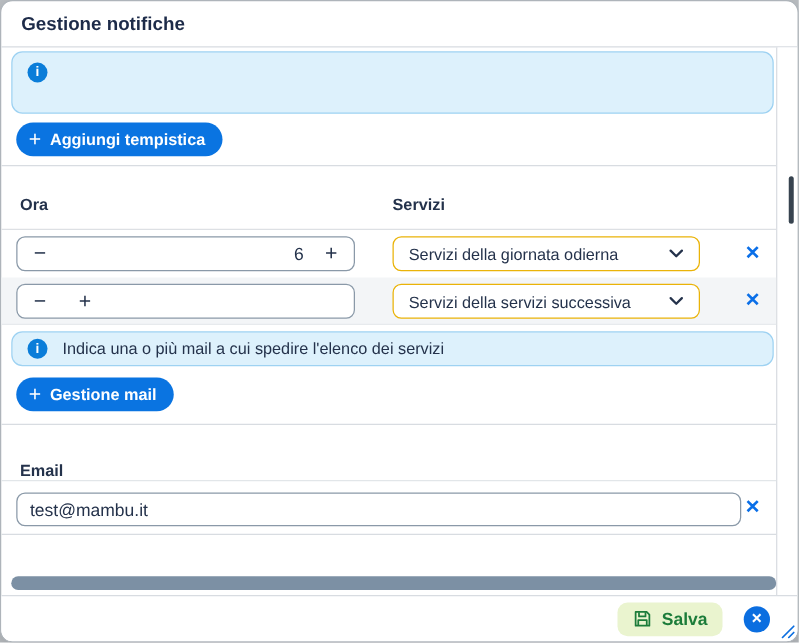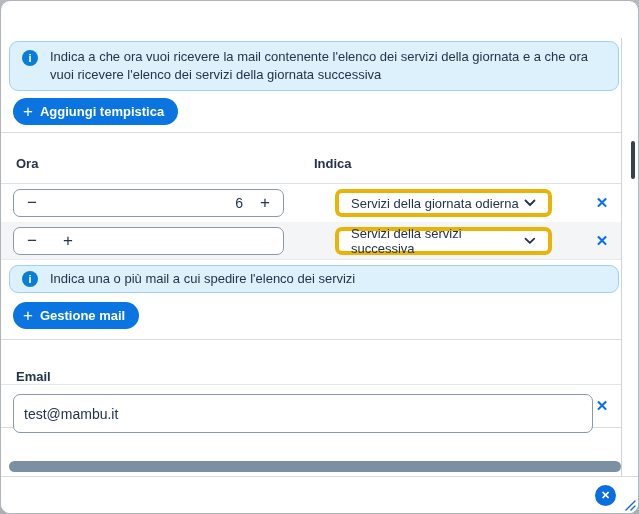--- a/index.html
+++ b/index.html
@@ -94,41 +94,41 @@
     font-size:14px;
   }
   .step-btn {
     width:36px; height:100%; background:none; border:none;
     font-size:17px; color:#24324b; cursor:pointer;
     display:flex; align-items:center; justify-content:center;
     font-family:"Liberation Sans", sans-serif;
   }
   .step-value { flex:1; text-align:right; padding-right:4px; color:#24324b; }
   .select-box {
-    position:absolute; left:313px; top:5px; width:217px; height:28px;
-    background:#fff; border:4px solid #eab308; border-radius:7px;
+    position:absolute; left:313px; top:5px; width:246px; height:28px;
+    background:#fff; border:1px solid #eab308; border-radius:7px;
     display:flex; align-items:center; justify-content:space-between;
-    padding:0 12px; font-size:13px; color:#24324b; cursor:pointer;margin-left:21px;
+    padding:0 12px; font-size:13px; color:#24324b; cursor:pointer;
   }
   .x-btn {
     position:absolute; right:8px; top:50%; transform:translateY(-50%);
     background:none; border:none; cursor:pointer;
     color:#0a6fe8; font-size:15px; font-weight:bold;
     font-family:"Liberation Sans", sans-serif;
     width:22px; height:22px; line-height:22px; padding:0;
   }
   
   .email-header {
     height:45px; border-bottom:1px solid #e2e6e9;
     display:flex; align-items:flex-end; padding-left:15px;
     font-size:13px; font-weight:bold;
   }
   .email-row { position:relative; height:43px; border-bottom:1px solid #d8dce1; }
   .email-input {
-    position:absolute; left:12px; top:9px; width:580px; height:39px;
+    position:absolute; left:12px; top:9px; width:580px; height:27px;
     border:1px solid #8a99a8; border-radius:7px;
     padding:0 10px; font-size:14px; color:#24324b;
     font-family:"Liberation Sans", sans-serif;
     background:#fff;
   }
   
   .hscrollbar {
     margin:33px 0 0 8px; width:612px; height:11px;
     background:#7c90a4; border-radius:6px;
   }
@@ -153,38 +153,40 @@
     display:flex; align-items:center; justify-content:center; padding:0;
     font-family:"Liberation Sans", sans-serif;
   }
   .resize-handle { position:absolute; right:2px; bottom:2px; width:12px; height:12px; cursor:nwse-resize; }
 </style>
 </head>
 <body>
 
 <div class="dialog">
 
+  <div class="dlg-header">
+    <span>Gestione notifiche</span>
+  </div>
 
   <div class="content">
 
     <div class="banner banner-1">
       <span class="info-icon">i</span>
-      <span>Indica a che ora vuoi ricevere la mail contenente l'elenco dei servizi della giornata e a che ora vuoi ricevere l'elenco dei servizi della giornata successiva</span>
     </div>
 
     <button class="btn-primary btn-add-timing">
       <span class="plus-glyph">+</span>
       <span>Aggiungi tempistica</span>
     </button>
 
     <hr class="hdivider">
 
     <div class="thead">
       <span class="th-ora">Ora</span>
-      <span class="th-servizi">Indica</span>
+      <span class="th-servizi">Servizi</span>
     </div>
 
     <div class="trow">
       <div class="stepper">
         <button class="step-btn">−</button>
         <span class="step-value">6</span>
         <button class="step-btn">+</button>
       </div>
       <div class="select-box">
         <span>Servizi della giornata odierna</span>
@@ -232,20 +234,28 @@
 
     <div class="hscrollbar"></div>
 
   </div>
 
   <div class="vgutter">
     <div class="vthumb"></div>
   </div>
 
   <div class="dlg-footer">
+    <button class="btn-save">
+      <svg width="16" height="16" viewBox="0 0 16 16" fill="none" stroke="#1c7c3a" stroke-width="1.4" stroke-linejoin="round">
+        <path d="M2.5 2.5 h8.8 l2.2 2.2 v8.8 h-11 z"></path>
+        <path d="M5.2 2.7 v3.4 h5.2 v-3.4"></path>
+        <path d="M4.6 13.3 v-4.2 h6.8 v4.2"></path>
+      </svg>
+      <span>Salva</span>
+    </button>
     <button class="btn-close-circle">
       <span>✕</span>
     </button>
   </div>
 
   <svg class="resize-handle" width="12" height="12" viewBox="0 0 12 12">
     <path d="M11 2 L2 11 M11 7 L7 11" stroke="#0b6ee0" stroke-width="1.4" fill="none" stroke-linecap="round"></path>
   </svg>
 
 </div>

